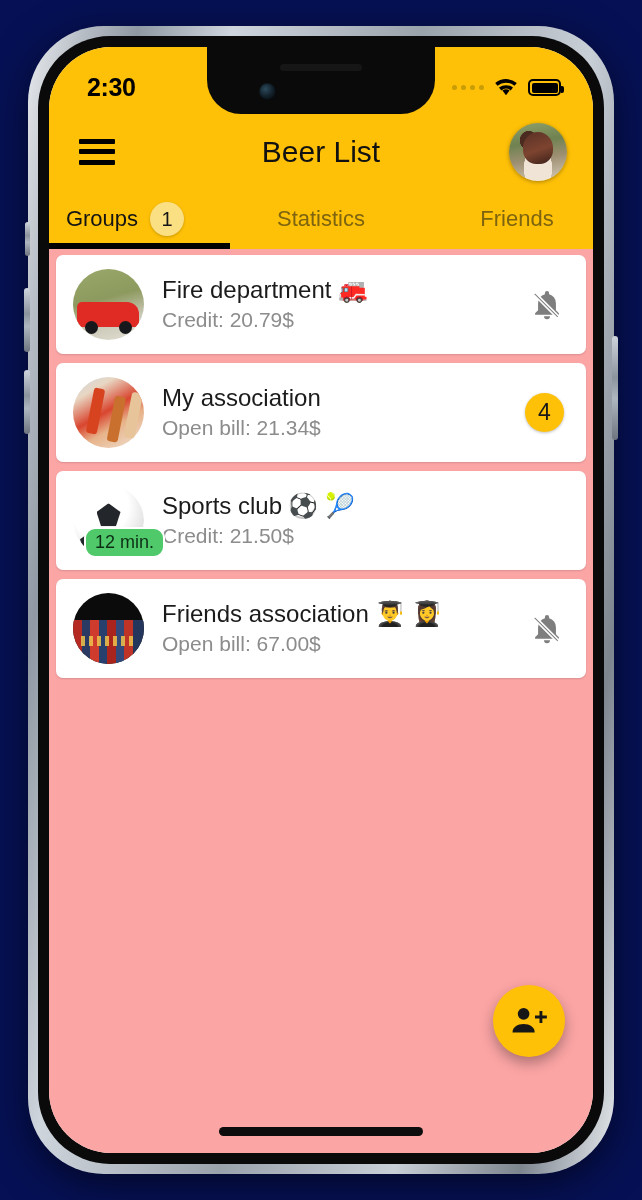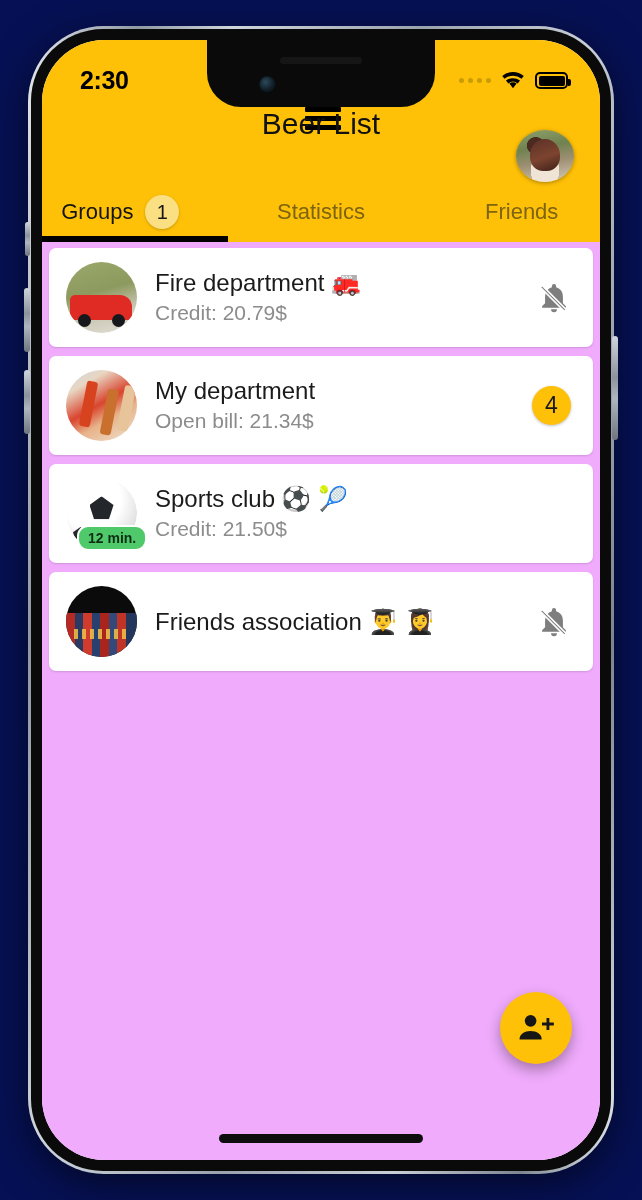--- a/index.html
+++ b/index.html
@@ -9,21 +9,21 @@
     font-family:"Liberation Sans", sans-serif;
     position:relative;
   }
 
   
   #phone-frame{
     position:absolute; left:28px; top:26px;
     width:586px; height:1148px;
     border-radius:76px;
     background:linear-gradient(100deg,#e9ecef 0%,#b8bec6 7%,#8f98a3 14%,#cfd5dc 26%,#9aa2ac 50%,#c9cfd6 72%,#7d858f 88%,#e6eaee 100%);
-    padding:3px;
+    padding:10px;
     box-shadow:0 10px 40px rgba(0,0,0,.55);
   }
   #phone-inner{
     width:100%; height:100%;
     border-radius:72px;
     background:#0a0a0a;
     padding:11px;
     position:relative;
   }
   #screen{
@@ -79,21 +79,20 @@
     content:""; position:absolute; right:-5px; top:5px;
     width:3px; height:7px; border-radius:0 2px 2px 0; background:#000;
   }
   #battery-fill{ width:100%; height:100%; background:#000; border-radius:2px; }
 
   
   #app-bar{
     background:#ffc107; height:75px;
     display:flex; align-items:center; padding:0 26px 0 30px;
     position:relative;
-    flex-direction:column;
   }
   #menu-button{ width:36px; height:26px; display:flex; flex-direction:column;
     justify-content:space-between; cursor:pointer; }
   #menu-button span{ display:block; height:5px; background:#000; border-radius:1px; }
   #app-title{
     position:absolute; left:0; right:0; text-align:center;
     font-size:30px; color:#111; pointer-events:none;
   }
   #avatar{
     margin-left:auto; width:58px; height:58px; border-radius:50%;
@@ -122,37 +121,37 @@
     position:absolute; left:0; bottom:0; width:33.33%; height:6px; background:#000;
   }
   #groups-badge{
     min-width:34px; height:34px; padding:0 7px; border-radius:17px;
     background:#fbdf83; color:#161616; font-size:20px;
     display:flex; align-items:center; justify-content:center;
     box-shadow:0 1px 3px rgba(0,0,0,.22);
   }
 
   
-  #group-list{ background:#f0abfc; padding:6px 0 0 0; height:calc(100% - 202px); overflow:hidden; }
+  #group-list{ background:#fca5a5; padding:6px 0 0 0; height:calc(100% - 202px); overflow:hidden; }
   .group-row{
     background:#fff; margin:0 7px 9px 7px; border-radius:7px;
     height:99px; display:flex; align-items:center; padding:0 22px 0 17px;
     box-shadow:0 1px 2px rgba(0,0,0,.14); cursor:pointer;
   }
   .group-thumb{
     width:71px; height:71px; border-radius:50%; flex:none;
     position:relative; overflow:visible; margin-right:18px;
   }
   .thumb-img{ width:100%; height:100%; border-radius:50%; overflow:hidden; position:relative; }
   .group-text{ flex:1; min-width:0; }
   .group-name{ font-size:24px; color:#1b1b1b; white-space:nowrap; line-height:1.24; }
   .group-sub{ font-size:21px; color:#8c8c8c; line-height:1.3; margin-top:1px; }
   .time-chip{
     position:absolute; left:11px; bottom:-2px;
-    background:#4fc96a; color:#0d2e15; font-size:14px; font-weight:bold;
+    background:#4fc96a; color:#0d2e15; font-size:18px; font-weight:normal;
     padding:3px 9px; border-radius:11px; white-space:nowrap;
     border:2px solid #fff;
   }
   .count-badge{
     width:39px; height:39px; border-radius:50%; background:#ffc107;
     color:#181818; font-size:23px; display:flex; align-items:center;
     justify-content:center; flex:none;
     box-shadow:0 1px 3px rgba(0,0,0,.25);
   }
   .bell-off-icon{ flex:none; width:34px; height:36px; }
@@ -281,21 +280,21 @@
           </svg>
         </div>
 
         <div class="group-row">
           <div class="group-thumb">
             <div class="thumb-img">
                 <div class="art-drinks"></div>
               </div>
           </div>
           <div class="group-text">
-            <div class="group-name">My department</div>
+            <div class="group-name">My association</div>
             <div class="group-sub">Open bill: 21.34$</div>
           </div>
           <div class="count-badge">4</div>
         </div>
 
         <div class="group-row">
           <div class="group-thumb">
             <div class="thumb-img">
                 <div class="art-soccer"></div>
               </div>
@@ -308,20 +307,21 @@
         </div>
 
         <div class="group-row">
           <div class="group-thumb">
             <div class="thumb-img">
                 <div class="art-books"></div>
               </div>
           </div>
           <div class="group-text">
             <div class="group-name">Friends association 👨‍🎓 👩‍🎓</div>
+            <div class="group-sub">Open bill: 67.00$</div>
           </div>
           <svg class="bell-off-icon" viewBox="0 0 24 24">
             <path d="M12 22a2.1 2.1 0 0 0 2.1-2.1H9.9A2.1 2.1 0 0 0 12 22Zm6.3-6.3v-5a6.4 6.4 0 0 0-4.8-6.3v-.7a1.5 1.5 0 0 0-3 0v.7a6.4 6.4 0 0 0-4.8 6.3v5L3.6 17.8v1h16.8v-1Z" fill="#7e7e7e"></path>
             <path d="M3.6 3.1 20.6 20.1l-1.3 1.3L2.3 4.4Z" fill="#7e7e7e" stroke="#fff" stroke-width="1.1"></path>
           </svg>
         </div>
 
       </div>
 
       <div id="fab-add-group">

